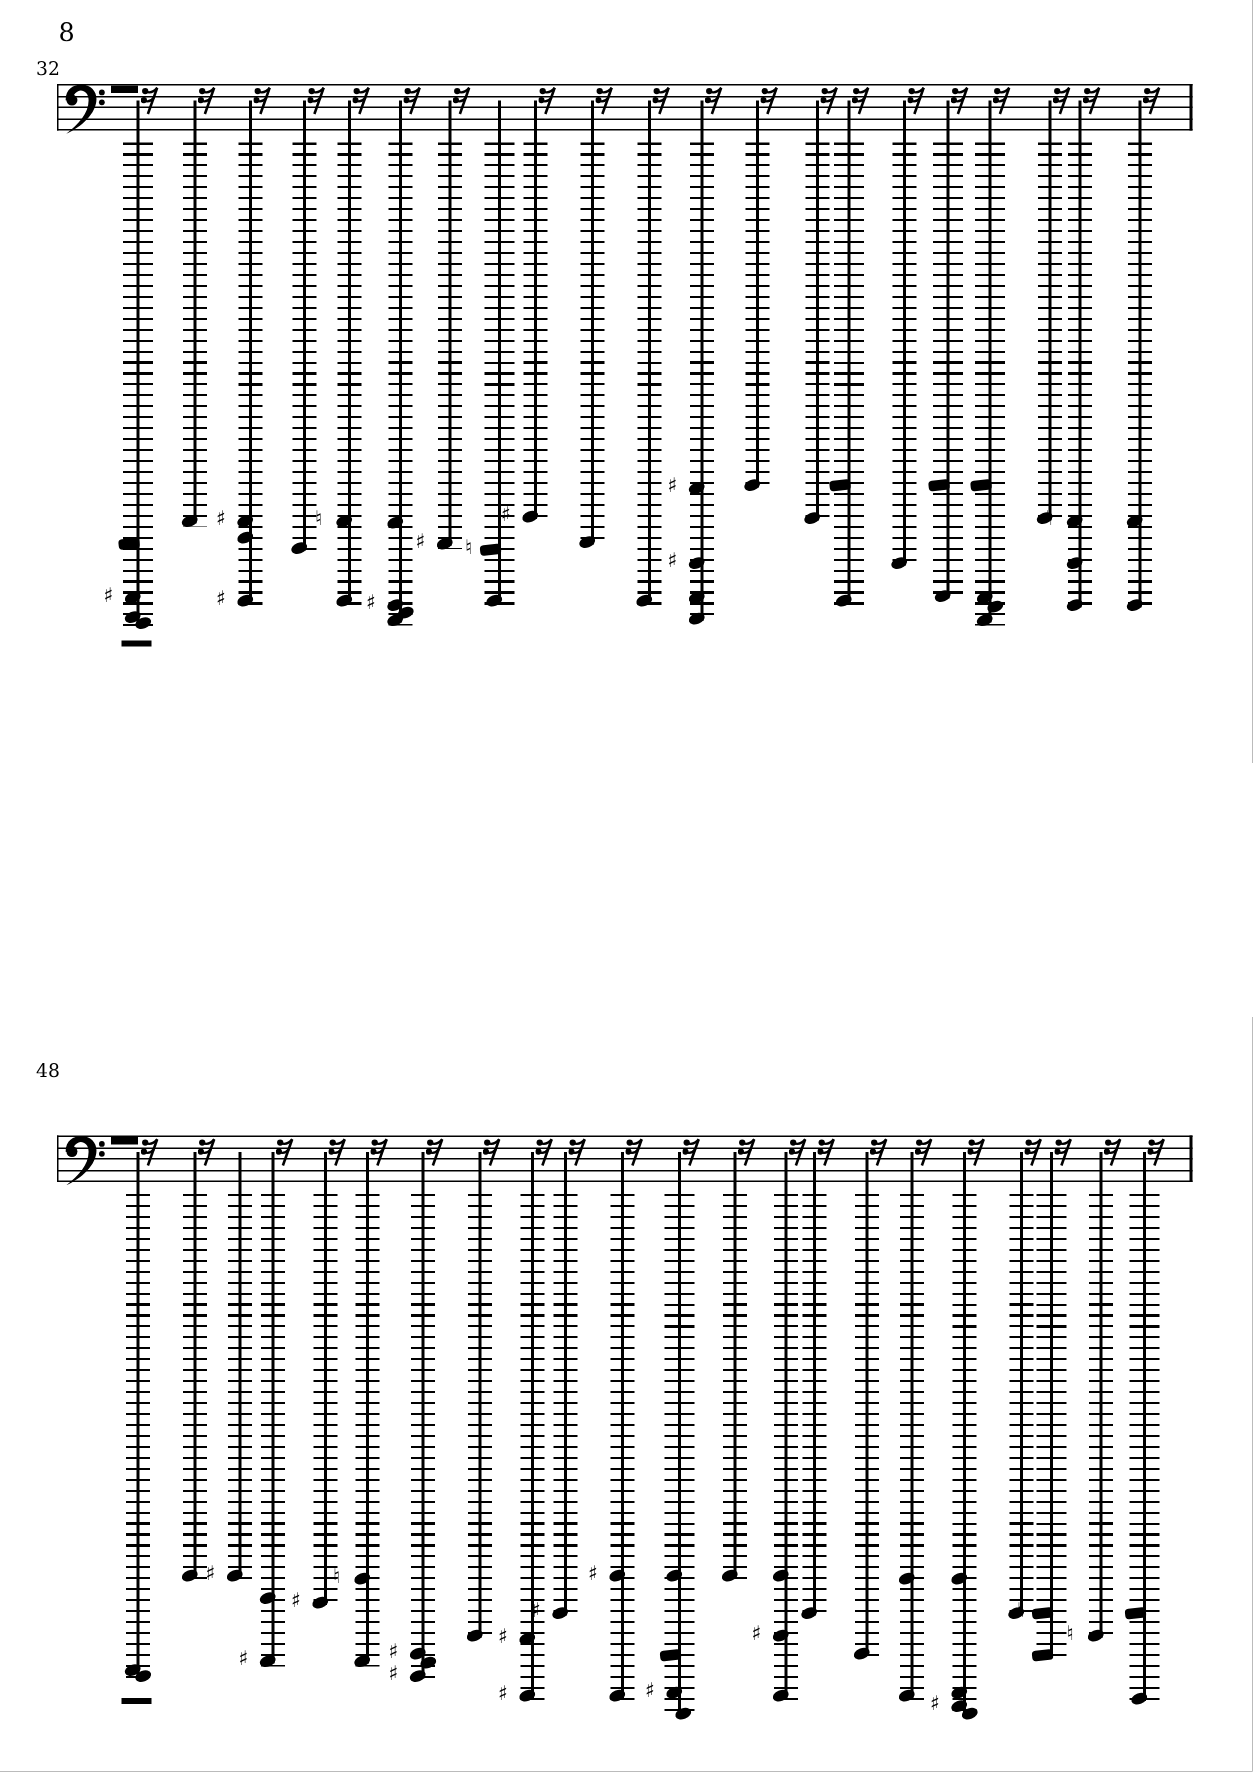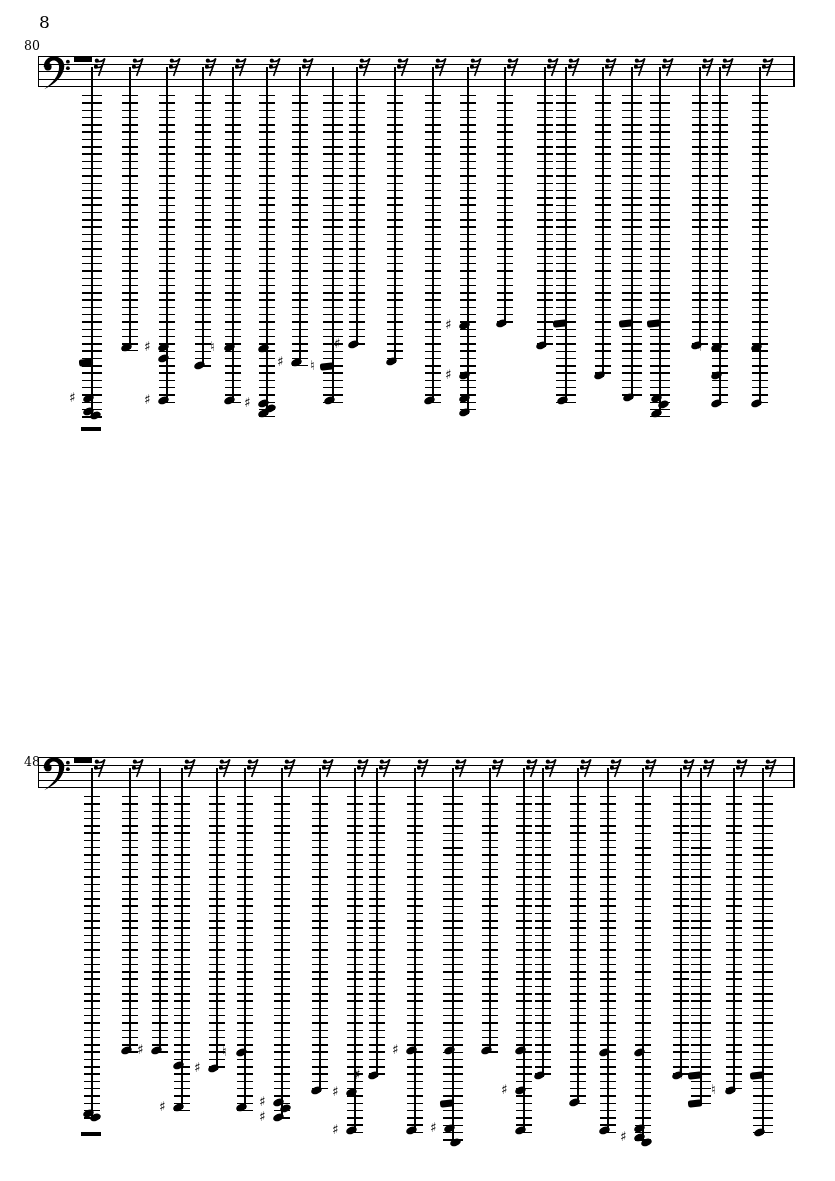--- a/index.html
+++ b/index.html
@@ -44,21 +44,21 @@
   .rest8{position:absolute;width:12px;height:20px;}
   .clef{position:absolute;width:28px;height:38px;}
 </style>
 </head>
 <body>
 
 <div id="page">
   <span class="page-number">8</span>
   <div id="score">
     <div>
-      <span class="measure-number" style="top: 38px;">80</span>
+      <span class="measure-number" style="top: 38px;">32</span>
     <div class="staff-line" style="left: 38px; width: 757px; top: 56px;"></div>
         <div class="staff-line" style="left: 38px; width: 757px; top: 63.5px;"></div>
         <div class="staff-line" style="left: 38px; width: 757px; top: 71px;"></div>
         <div class="staff-line" style="left: 38px; width: 757px; top: 78.5px;"></div>
         <div class="staff-line" style="left: 38px; width: 757px; top: 86px;"></div>
         <div class="barline" style="left: 38px; top: 56px; height: 31.2px;"></div>
         <div class="barline final" style="left: 792.6px; top: 56px; height: 31.2px;"></div>
         <div class="clef" style="left: 42px; top: 54px;">
           <svg viewBox="0 0 32 40" width="28" height="38">
             <path d="M2 13 C2 4.5 8 1 14 1 C21 1 25.5 6 25.5 12 C25.5 23 14 33.5 2.5 38.5 C12 31 19.5 23 19.5 13 C19.5 7 15 4.5 11.5 6 C8 7.5 7 11.5 8.5 14 Z" fill="#000000"></path>
@@ -381,21 +381,21 @@
               <circle cx="1.9" cy="9.7" r="2.1" fill="#000000"></circle>
             </svg>
           </div>
           <div class="stem" style="left: 759.4px; top: 67px; height: 338px;"></div>
           <div class="ledgers" style="left: 752px; width: 16px; top: 95px; height: 312px; background: repeating-linear-gradient(rgb(0, 0, 0) 0px, rgb(0, 0, 0) 1.4px, transparent 1.4px, transparent 7.3px);"></div>
           <div class="notehead" style="left: 750.5px; top: 343.6px;"></div>
           <div class="notehead" style="left: 750.5px; top: 399.6px;"></div>
         </div>
       </div>
     <div>
-      <span class="measure-number" style="top: 754px;">48</span>
+      <span class="measure-number" style="top: 706px;">48</span>
     <div class="staff-line" style="left: 38px; width: 757px; top: 757px;"></div>
         <div class="staff-line" style="left: 38px; width: 757px; top: 764.5px;"></div>
         <div class="staff-line" style="left: 38px; width: 757px; top: 772px;"></div>
         <div class="staff-line" style="left: 38px; width: 757px; top: 779.5px;"></div>
         <div class="staff-line" style="left: 38px; width: 757px; top: 787px;"></div>
         <div class="barline" style="left: 38px; top: 757px; height: 31.2px;"></div>
         <div class="barline final" style="left: 792.6px; top: 757px; height: 31.2px;"></div>
         <div class="clef" style="left: 42px; top: 755px;">
           <svg viewBox="0 0 32 40" width="28" height="38">
             <path d="M2 13 C2 4.5 8 1 14 1 C21 1 25.5 6 25.5 12 C25.5 23 14 33.5 2.5 38.5 C12 31 19.5 23 19.5 13 C19.5 7 15 4.5 11.5 6 C8 7.5 7 11.5 8.5 14 Z" fill="#000000"></path>

